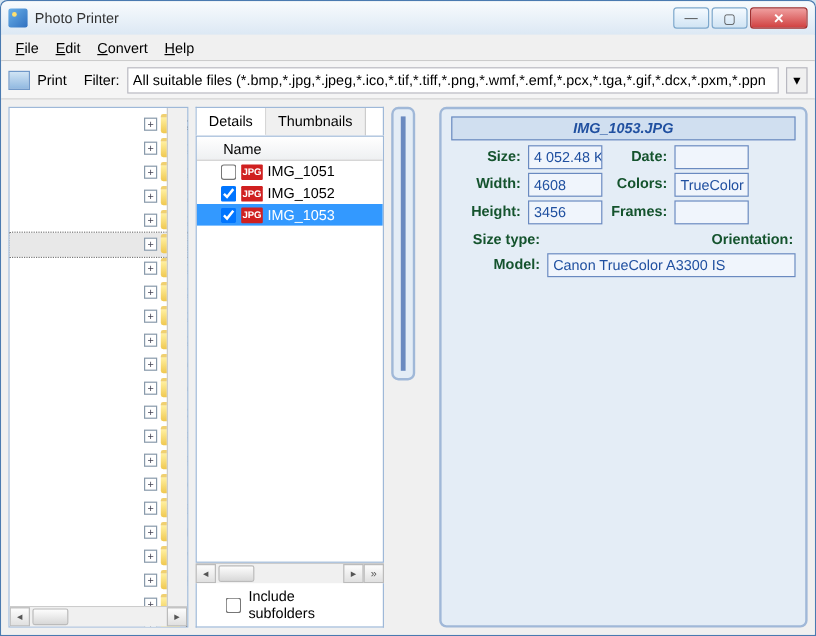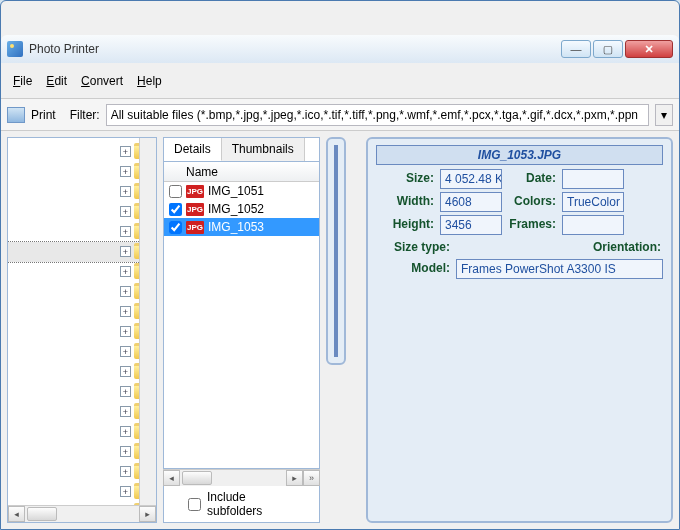--- a/index.html
+++ b/index.html
@@ -1,25 +1,25 @@
 <!DOCTYPE html>
 <html><head>
 <meta charset="utf-8">
 <style>
 * { box-sizing: border-box; margin: 0; padding: 0; font-family: "Segoe UI", Tahoma, sans-serif; font-size: 12px; }
 body { background: #d4e4f0; width: 680px; height: 530px; overflow: hidden; }
 .window { width: 680px; height: 530px; border: 1px solid #4a7ab0; border-radius: 6px 6px 0 0; background: #f0f0f0; display: flex; flex-direction: column; }
-.titlebar { height: 28px; background: linear-gradient(#f8fbfd, #dce8f4); display: flex; align-items: center; padding: 0 6px; border-radius: 6px 6px 0 0; margin-top: 34px; }
+.titlebar { height: 28px; background: linear-gradient(#f8fbfd, #dce8f4); display: flex; align-items: center; padding: 0 6px; border-radius: 6px 6px 0 0; }
 .titlebar-icon { width: 16px; height: 16px; background: linear-gradient(135deg,#6ab0e8,#3070c0); border-radius: 2px; margin-right: 6px; position: relative; }
 .titlebar-icon::after { content:""; position:absolute; top:3px; left:3px; width:4px; height:4px; background:#ffe070; border-radius:50%; }
 .titlebar-title { flex: 1; color: #333; }
 .winbtns { display: flex; gap: 0; }
 .winbtn { width: 30px; height: 18px; border: 1px solid #7da8cc; background: linear-gradient(#f5faff,#d0e4f4); border-radius: 3px; margin-left: 2px; display: flex; align-items: center; justify-content: center; font-size: 11px; color: #444; }
 .winbtn.close { width: 48px; background: linear-gradient(#f0a0a0,#d04040); border-color: #a03030; color: #fff; font-weight: bold; }
-.menubar { height: 36px; background: #f0f0f0; border-bottom: 1px solid #ccc; display: flex; align-items: center; padding: 0 6px; gap: 2px; }
+.menubar { height: 22px; background: #f0f0f0; border-bottom: 1px solid #ccc; display: flex; align-items: center; padding: 0 6px; gap: 2px; }
 .menubar span { padding: 2px 6px; }
 .menubar span u { text-decoration: underline; }
 .toolbar { height: 32px; background: #f5f5f5; border-bottom: 1px solid #ccc; display: flex; align-items: center; padding: 0 6px; gap: 6px; }
 .print-icon { width: 18px; height: 16px; background: linear-gradient(#d0e4f4,#90b8e0); border: 1px solid #7098c8; position: relative; }
 .print-label { margin-right: 8px; }
 .filter-label { }
 .filter-input { flex: 1; height: 22px; border: 1px solid #b8b8c0; padding: 4px 4px; background: #fff; }
 .filter-dd { width: 18px; height: 22px; border: 1px solid #b8b8c0; background: #f0f0f0; display: flex; align-items: center; justify-content: center; }
 .content { flex: 1; display: flex; gap: 6px; padding: 6px; background: #f0f0f0; overflow: hidden; }
 .tree { width: 150px; background: #fff; border: 1px solid #9eb8d8; overflow: hidden; position: relative; }
@@ -31,21 +31,21 @@
 .tree-row .folder::before { content:""; position:absolute; top:-3px; left:0; width:7px; height:3px; background:#f0d070; border-radius:2px 2px 0 0; }
 .tree-row .label { overflow: hidden; text-overflow: clip; }
 .tree-scrollx { position: absolute; bottom: 0; left: 0; right: 0; height: 17px; background: #f0f0f0; border-top: 1px solid #ccc; display:flex; }
 .tree-scrolly { position: absolute; top: 0; right: 0; bottom: 17px; width: 17px; background: #f0f0f0; border-left: 1px solid #ccc; }
 .mid { width: 157px; display: flex; flex-direction: column; gap: 0; }
 .tabs { height: 24px; display: flex; background: #fff; border: 1px solid #9eb8d8; border-bottom: none; }
 .tab { padding: 4px 10px 0 10px; border-right: 1px solid #ccc; background: #f0f0f0; }
 .tab.active { background: #fff; border-bottom: 1px solid #fff; }
 .filelist { flex: 1; background: #fff; border: 1px solid #9eb8d8; position: relative; overflow: hidden; }
 .fl-header { height: 20px; background: linear-gradient(#fff,#eef0f2); border-bottom: 1px solid #ccc; display: flex; align-items: center; padding-left: 22px; }
-.fl-row { height: 18px; display: flex; align-items: center; padding: 0 5px; gap: 4px; }
+.fl-row { height: 18px; display: flex; align-items: center; padding: 0 20px; gap: 4px; }
 .fl-row.sel { background: #3399ff; color: #fff; }
 .fl-row input[type=checkbox] { width: 13px; height: 13px; }
 .jpg-badge { width: 18px; height: 13px; background: #d02020; color: #fff; font-size: 8px; font-weight: bold; display: flex; align-items: center; justify-content: center; border-radius: 1px; flex: none; }
 .mid-bottom { background: #fff; border: 1px solid #9eb8d8; border-top: none; padding: 4px 24px; display: flex; align-items: center; gap: 6px; }
 .mid-scroll { height: 17px; background: #f0f0f0; border-top: 1px solid #ccc; display: flex; }
 .sb-btn { width: 17px; height: 16px; background: linear-gradient(#fdfdfd,#e0e0e0); border: 1px solid #bbb; display:flex; align-items:center; justify-content:center; font-size:9px; color:#555; }
 .sb-track { flex:1; background:#f0f0f0; display:flex; align-items:center; }
 .sb-thumb { width:30px; height:14px; background: linear-gradient(#fdfdfd,#d8d8d8); border:1px solid #bbb; border-radius:2px; margin-left:2px; }
 .right { flex: 1; display: flex; flex-direction: row; gap: 20px; }
 .preview-box { border: 2px solid #a0b8d8; border-radius: 6px; padding: 6px; background: #e4edf6; height: 228px; }
@@ -273,18 +273,18 @@
 
           <div class="ilabel">Height:</div>
           <div class="ival">3456</div>
           <div class="ilabel">Frames:</div>
           <div class="ival"></div>
         </div>
         <div class="info-grid2">
           <div class="ilabel">Size type:</div>
           <div class="ilabel">Orientation:</div>
           <div class="ilabel">Model:</div>
-          <div class="ival">Frames PowerShot A3300 IS</div>
+          <div class="ival">Canon TrueColor A3300 IS</div>
         </div>
       </div>
     </div>
   </div>
 </div>
 
 </body></html>

